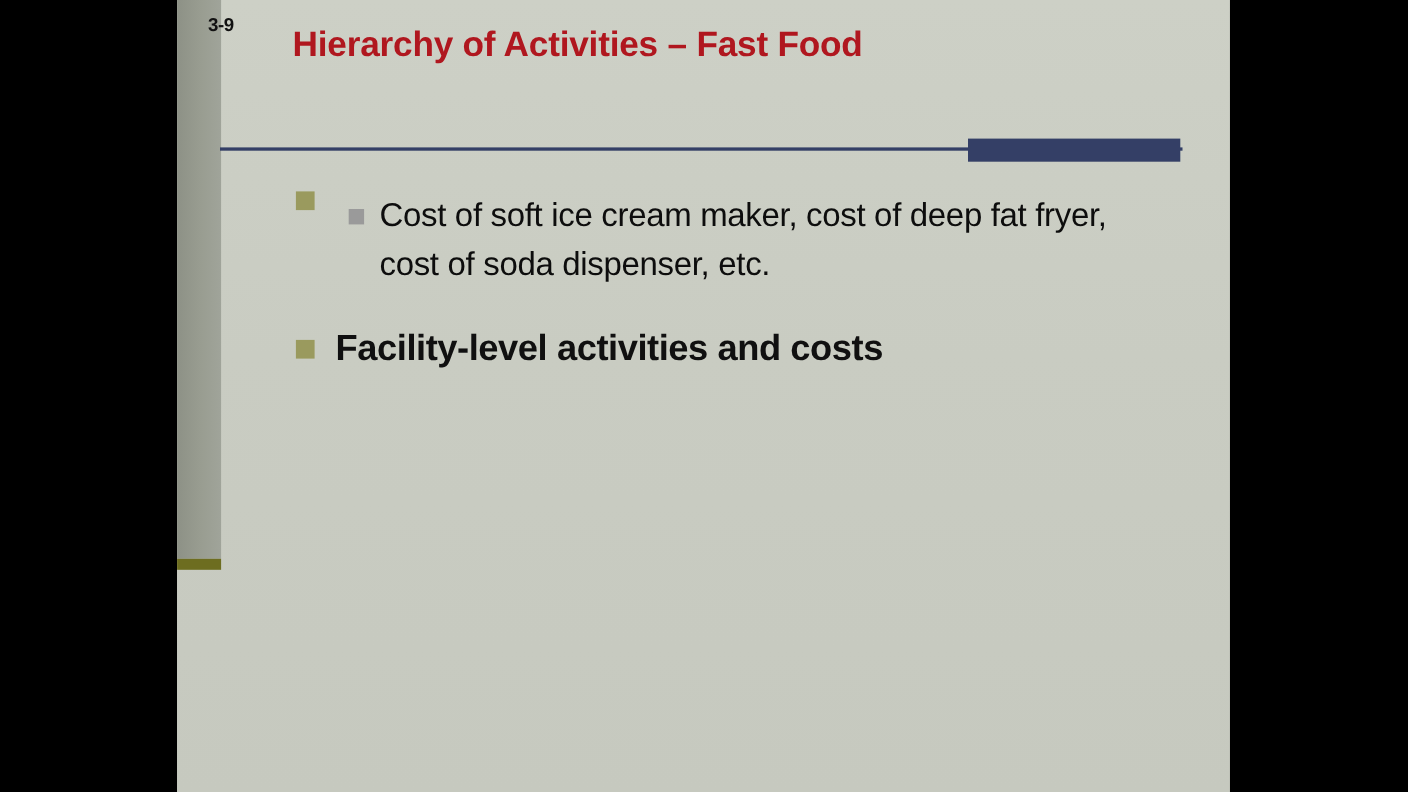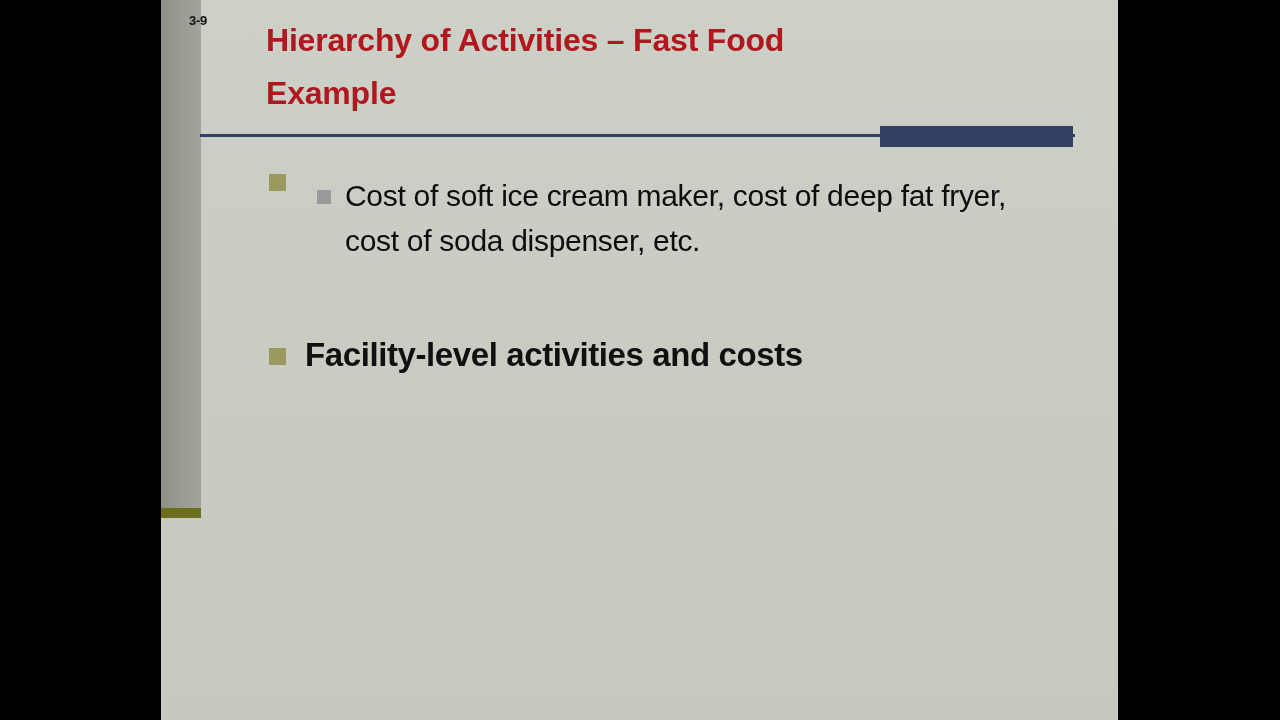--- a/index.html
+++ b/index.html
@@ -53,21 +53,21 @@
     width: 40px;
     height: 10px;
     background: #6d6d20;
   }
 
   
   #slide-number {
     position: absolute;
     left: 28px;
     top: 13px;
-    font-size: 13px;
+    font-size: 17px;
     font-weight: bold;
     color: #111111;
     letter-spacing: -0.3px;
     text-align: center;
   }
 
   
   #title {
     position: absolute;
     left: 105px;
@@ -138,41 +138,40 @@
     position: absolute;
     left: 156px;
     top: 17px;
     width: 14px;
     height: 14px;
     background: #9a9a9a;
   }
 
   .blk-product   { margin-top: 0px; }
   .sub-product   { margin-top: 13px; }
-  .blk-facility  { margin-top: 71px; }
+  .blk-facility  { margin-top: 32px; }
   .sub-facility  { margin-top: 14px; }
 </style>
 </head>
 <body>
 
 <div id="stage">
 
   <div class="letterbox left"></div>
   <div class="letterbox right"></div>
 
   <div id="slide">
 
     <div id="left-strip"></div>
     <div id="left-strip-cap"></div>
 
     <div id="slide-number">3-9</div>
 
     <div id="title">
       <div>Hierarchy of Activities – Fast Food</div>
-      <div>Example</div>
     </div>
 
     <div id="rule-line"></div>
     <div id="rule-block"></div>
 
     <div id="body">
 
       <div class="lvl1 blk-product">
         <span class="bullet"></span>
       </div>

